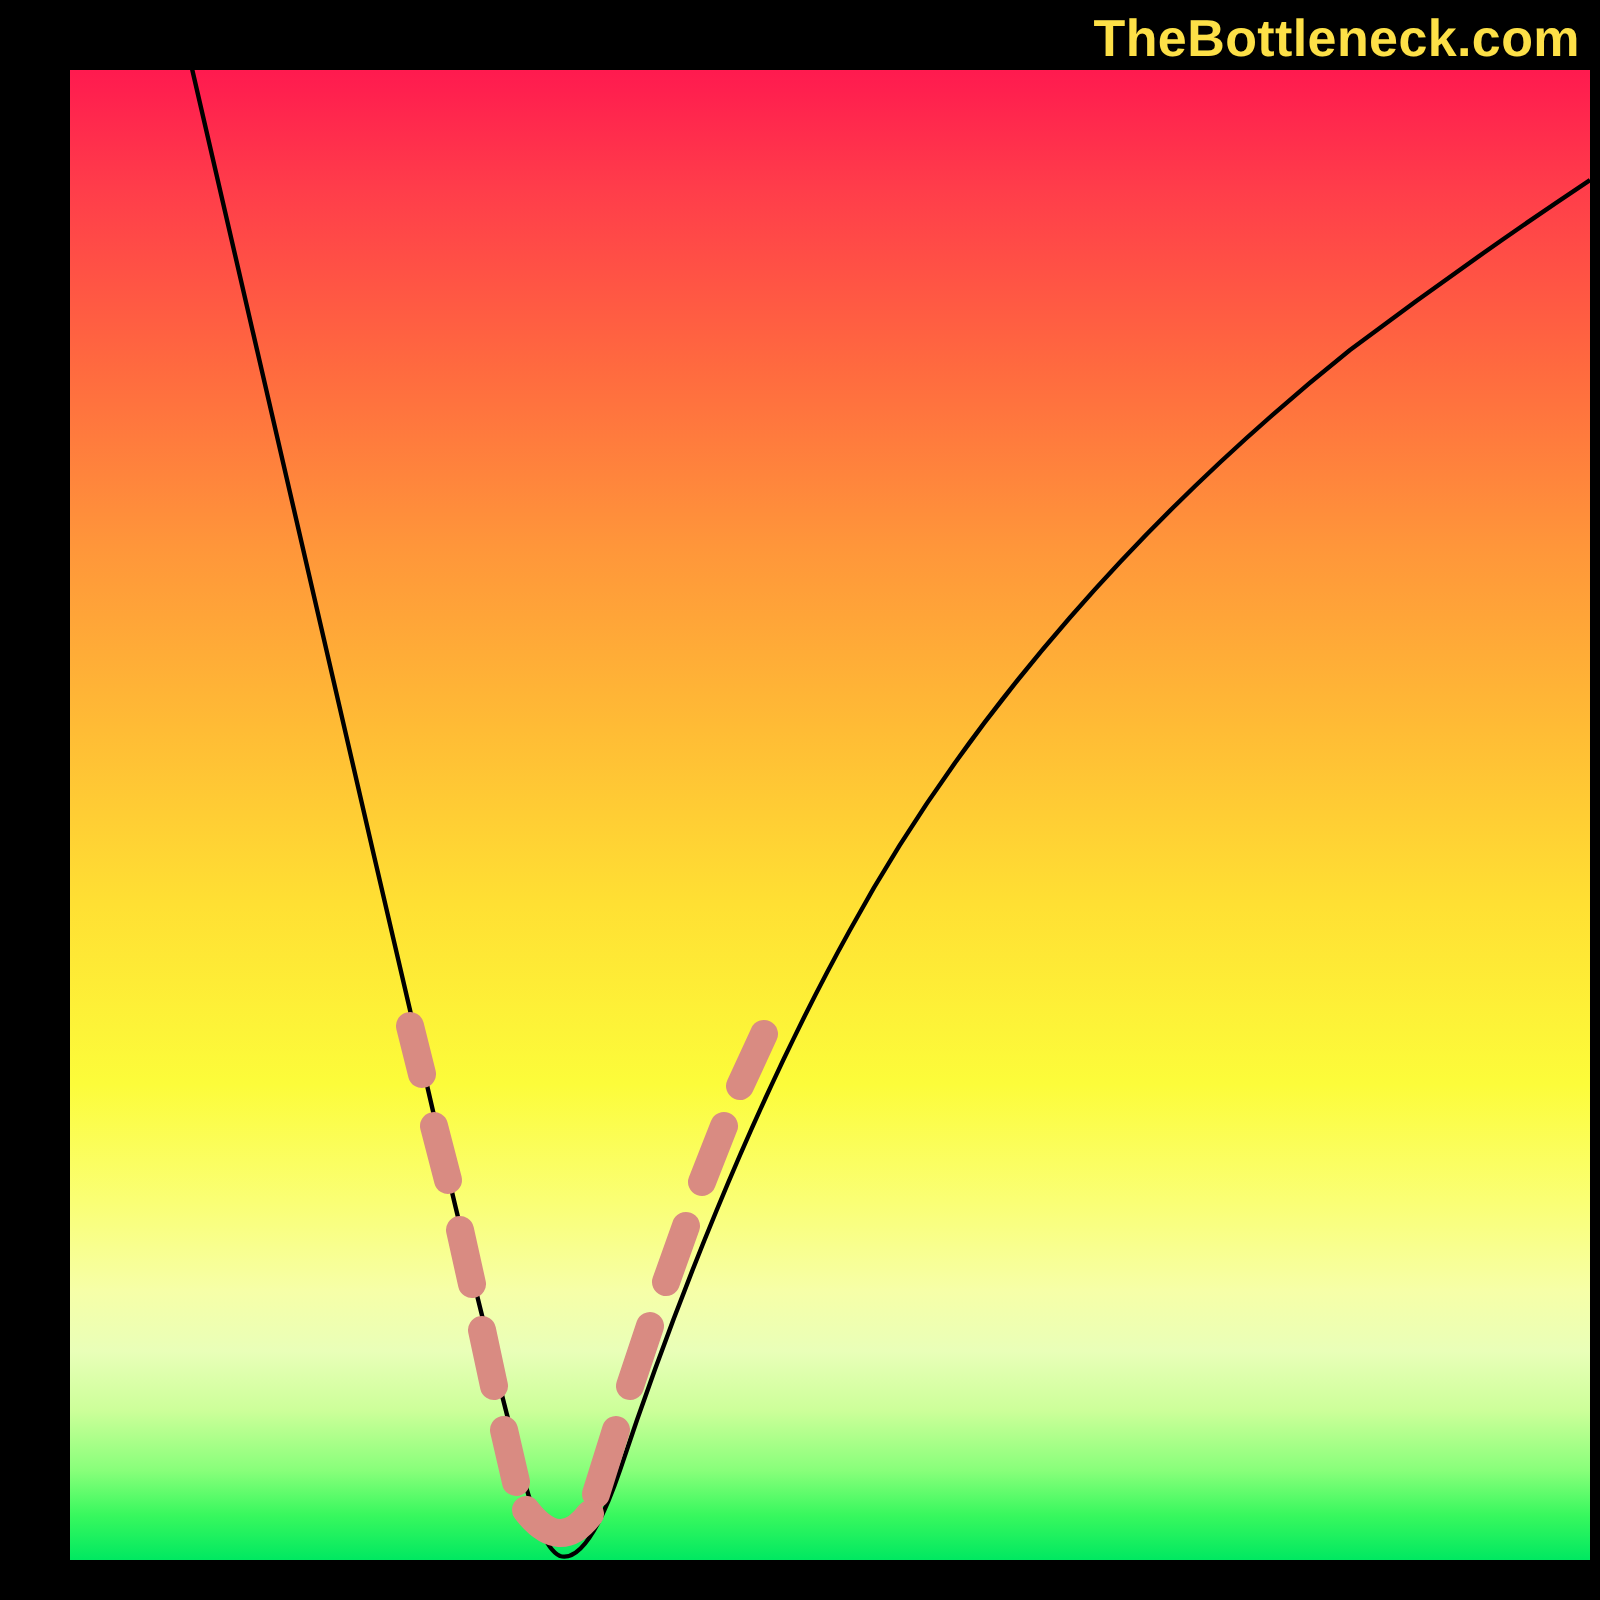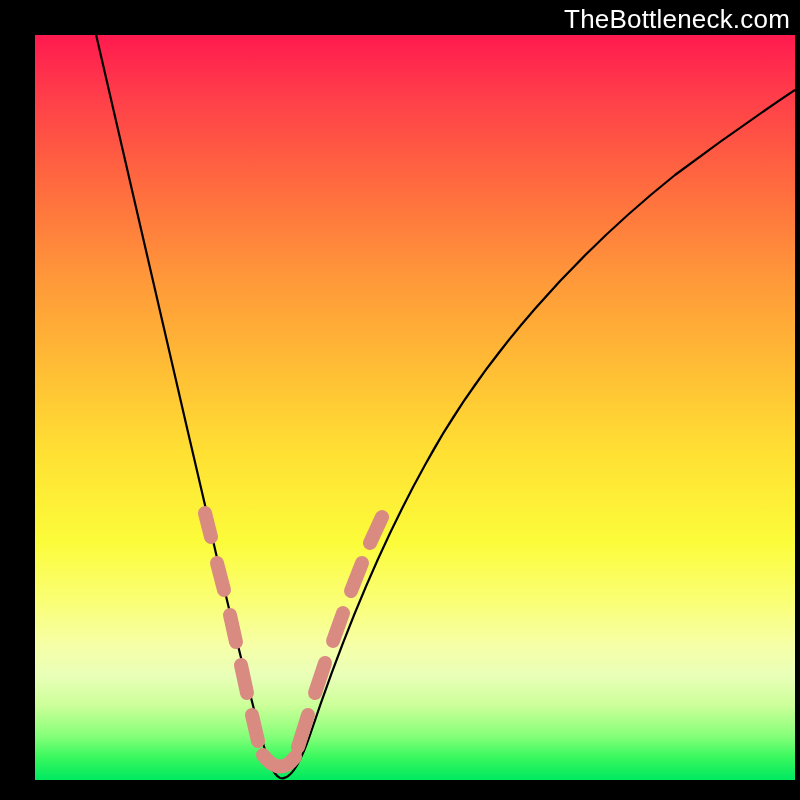--- a/index.html
+++ b/index.html
@@ -14,23 +14,23 @@
   .frame {
     position: relative;
     width: 800px;
     height: 800px;
     background: #000;
   }
   .watermark {
     position: absolute;
     top: 4px;
     right: 10px;
-    color: #ffffff;
+    color: #fde047;
     font-size: 26px;
-    font-weight: 400;
+    font-weight: 700;
     letter-spacing: 0.2px;
     z-index: 4;
   }
   .plot-area {
     position: absolute;
     left: 35px;
     top: 35px;
     width: 760px;
     height: 745px;
     background: linear-gradient(to bottom,

